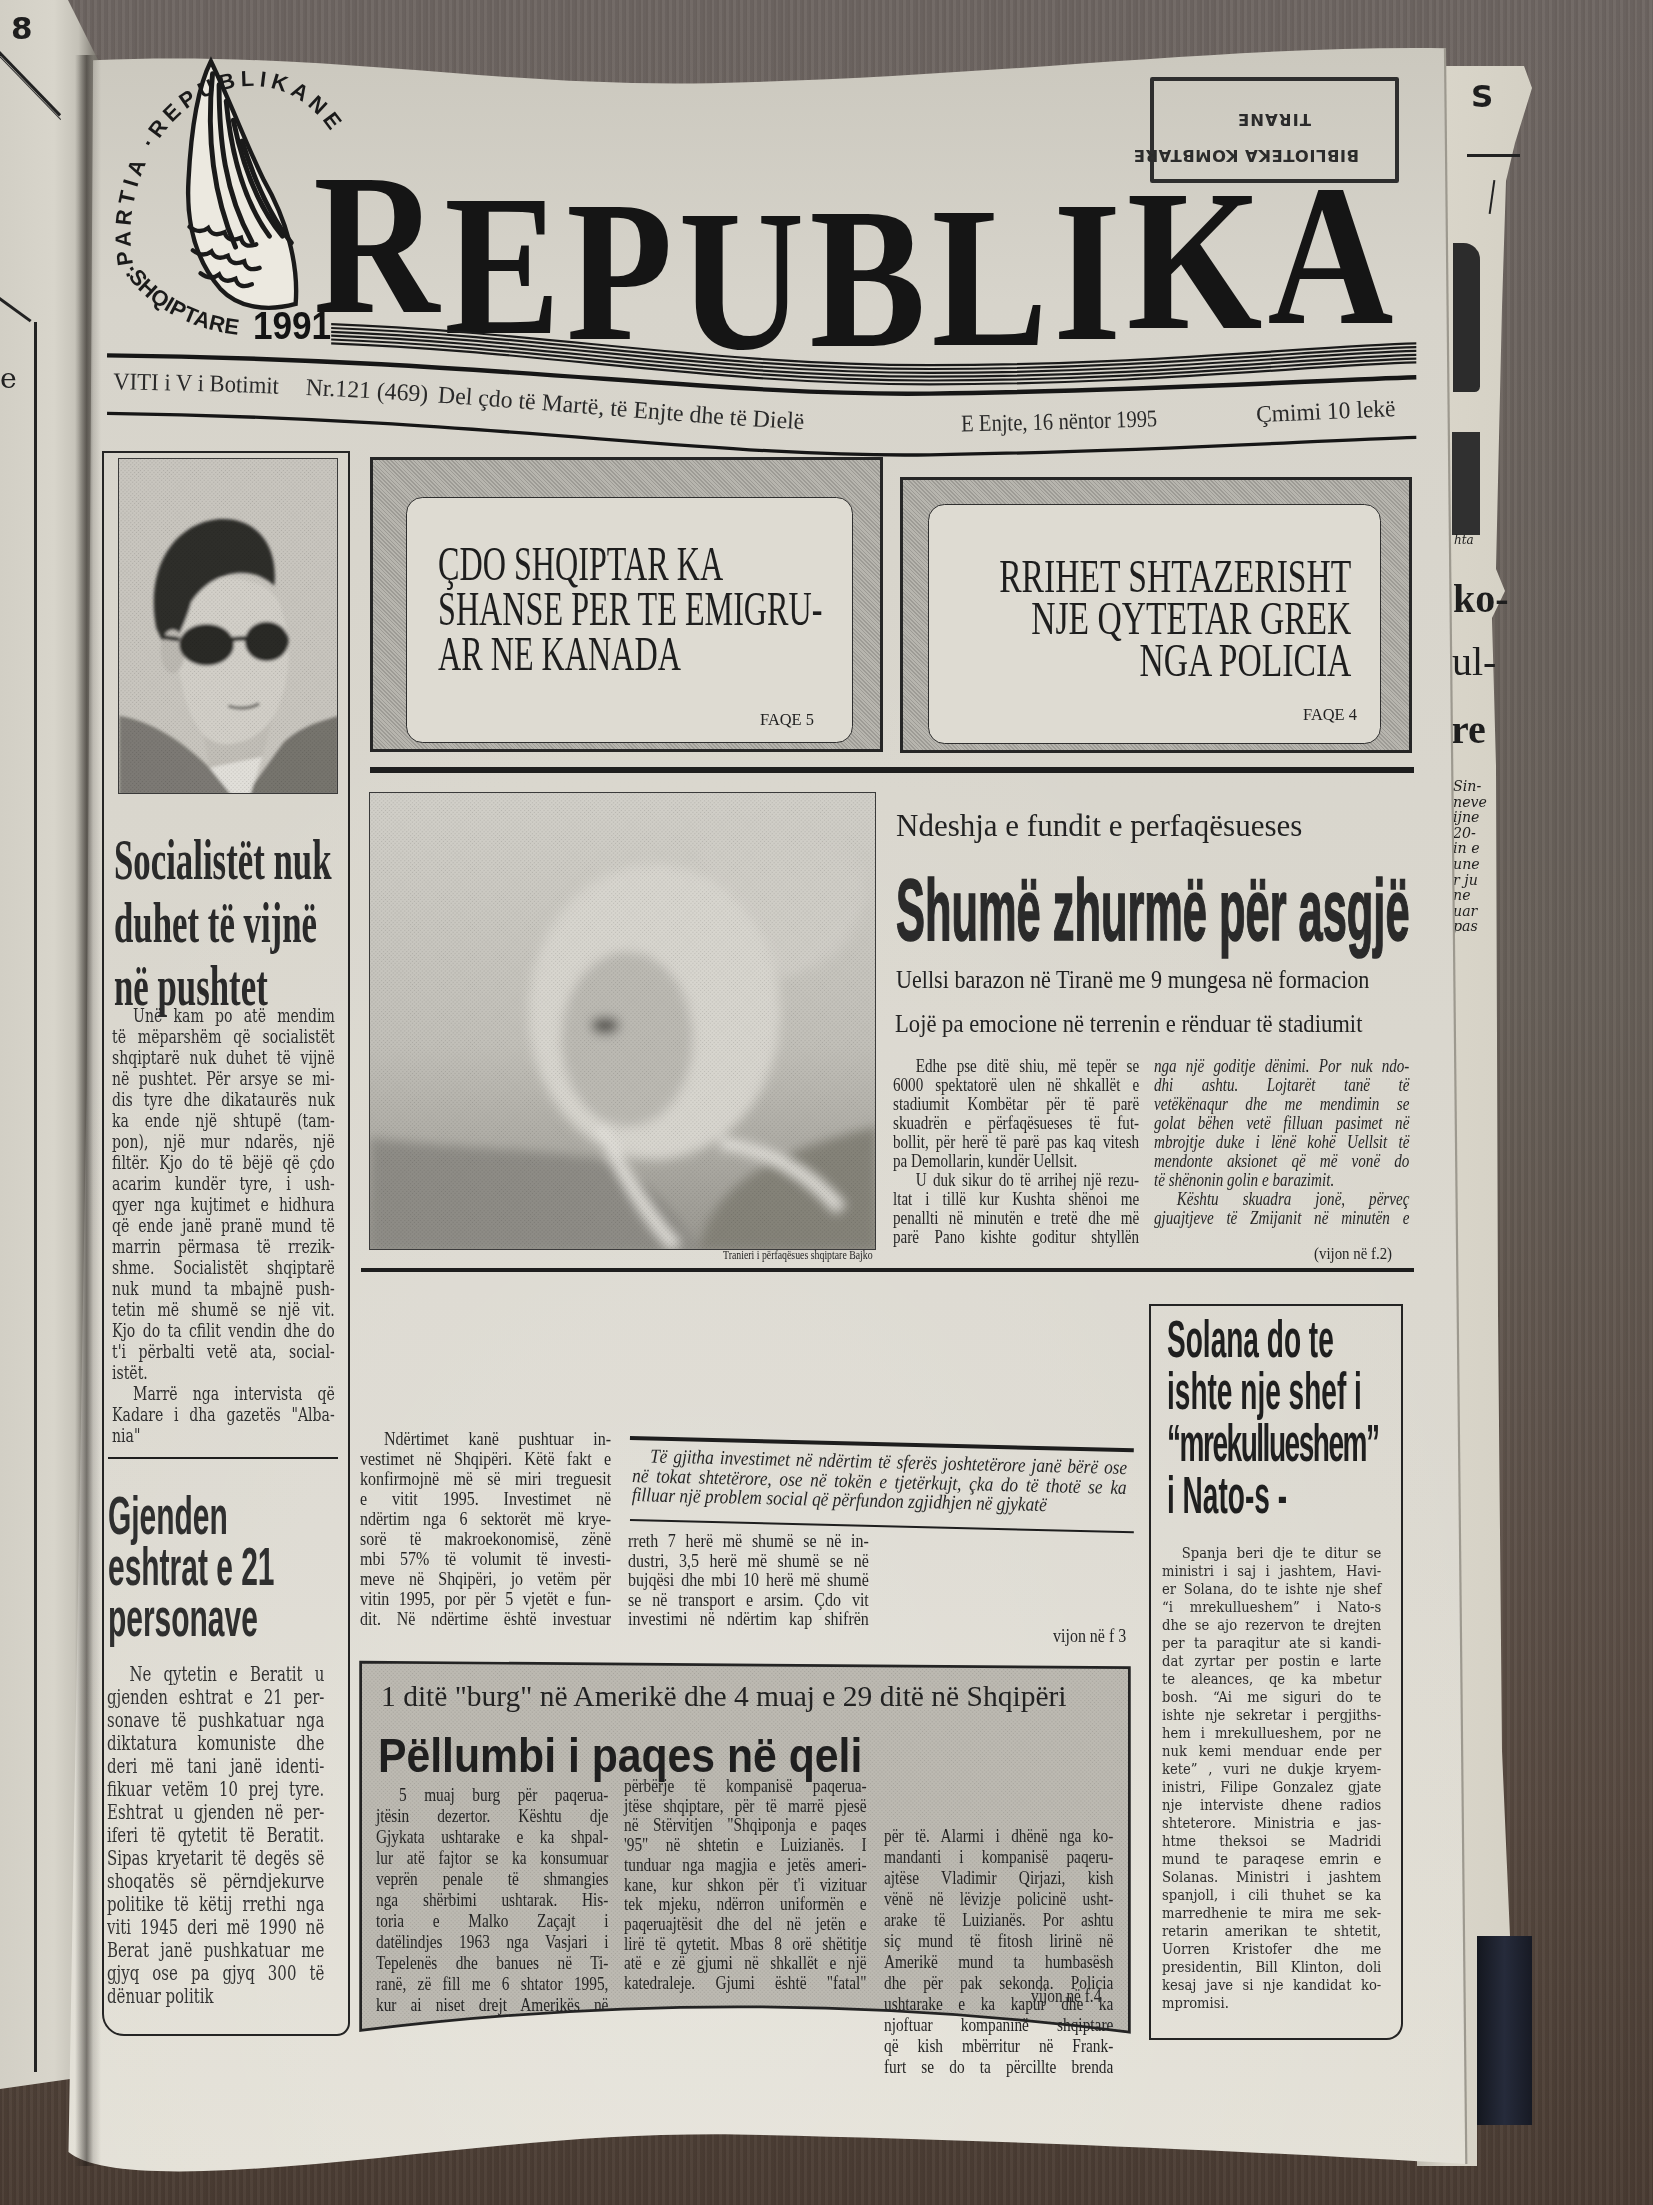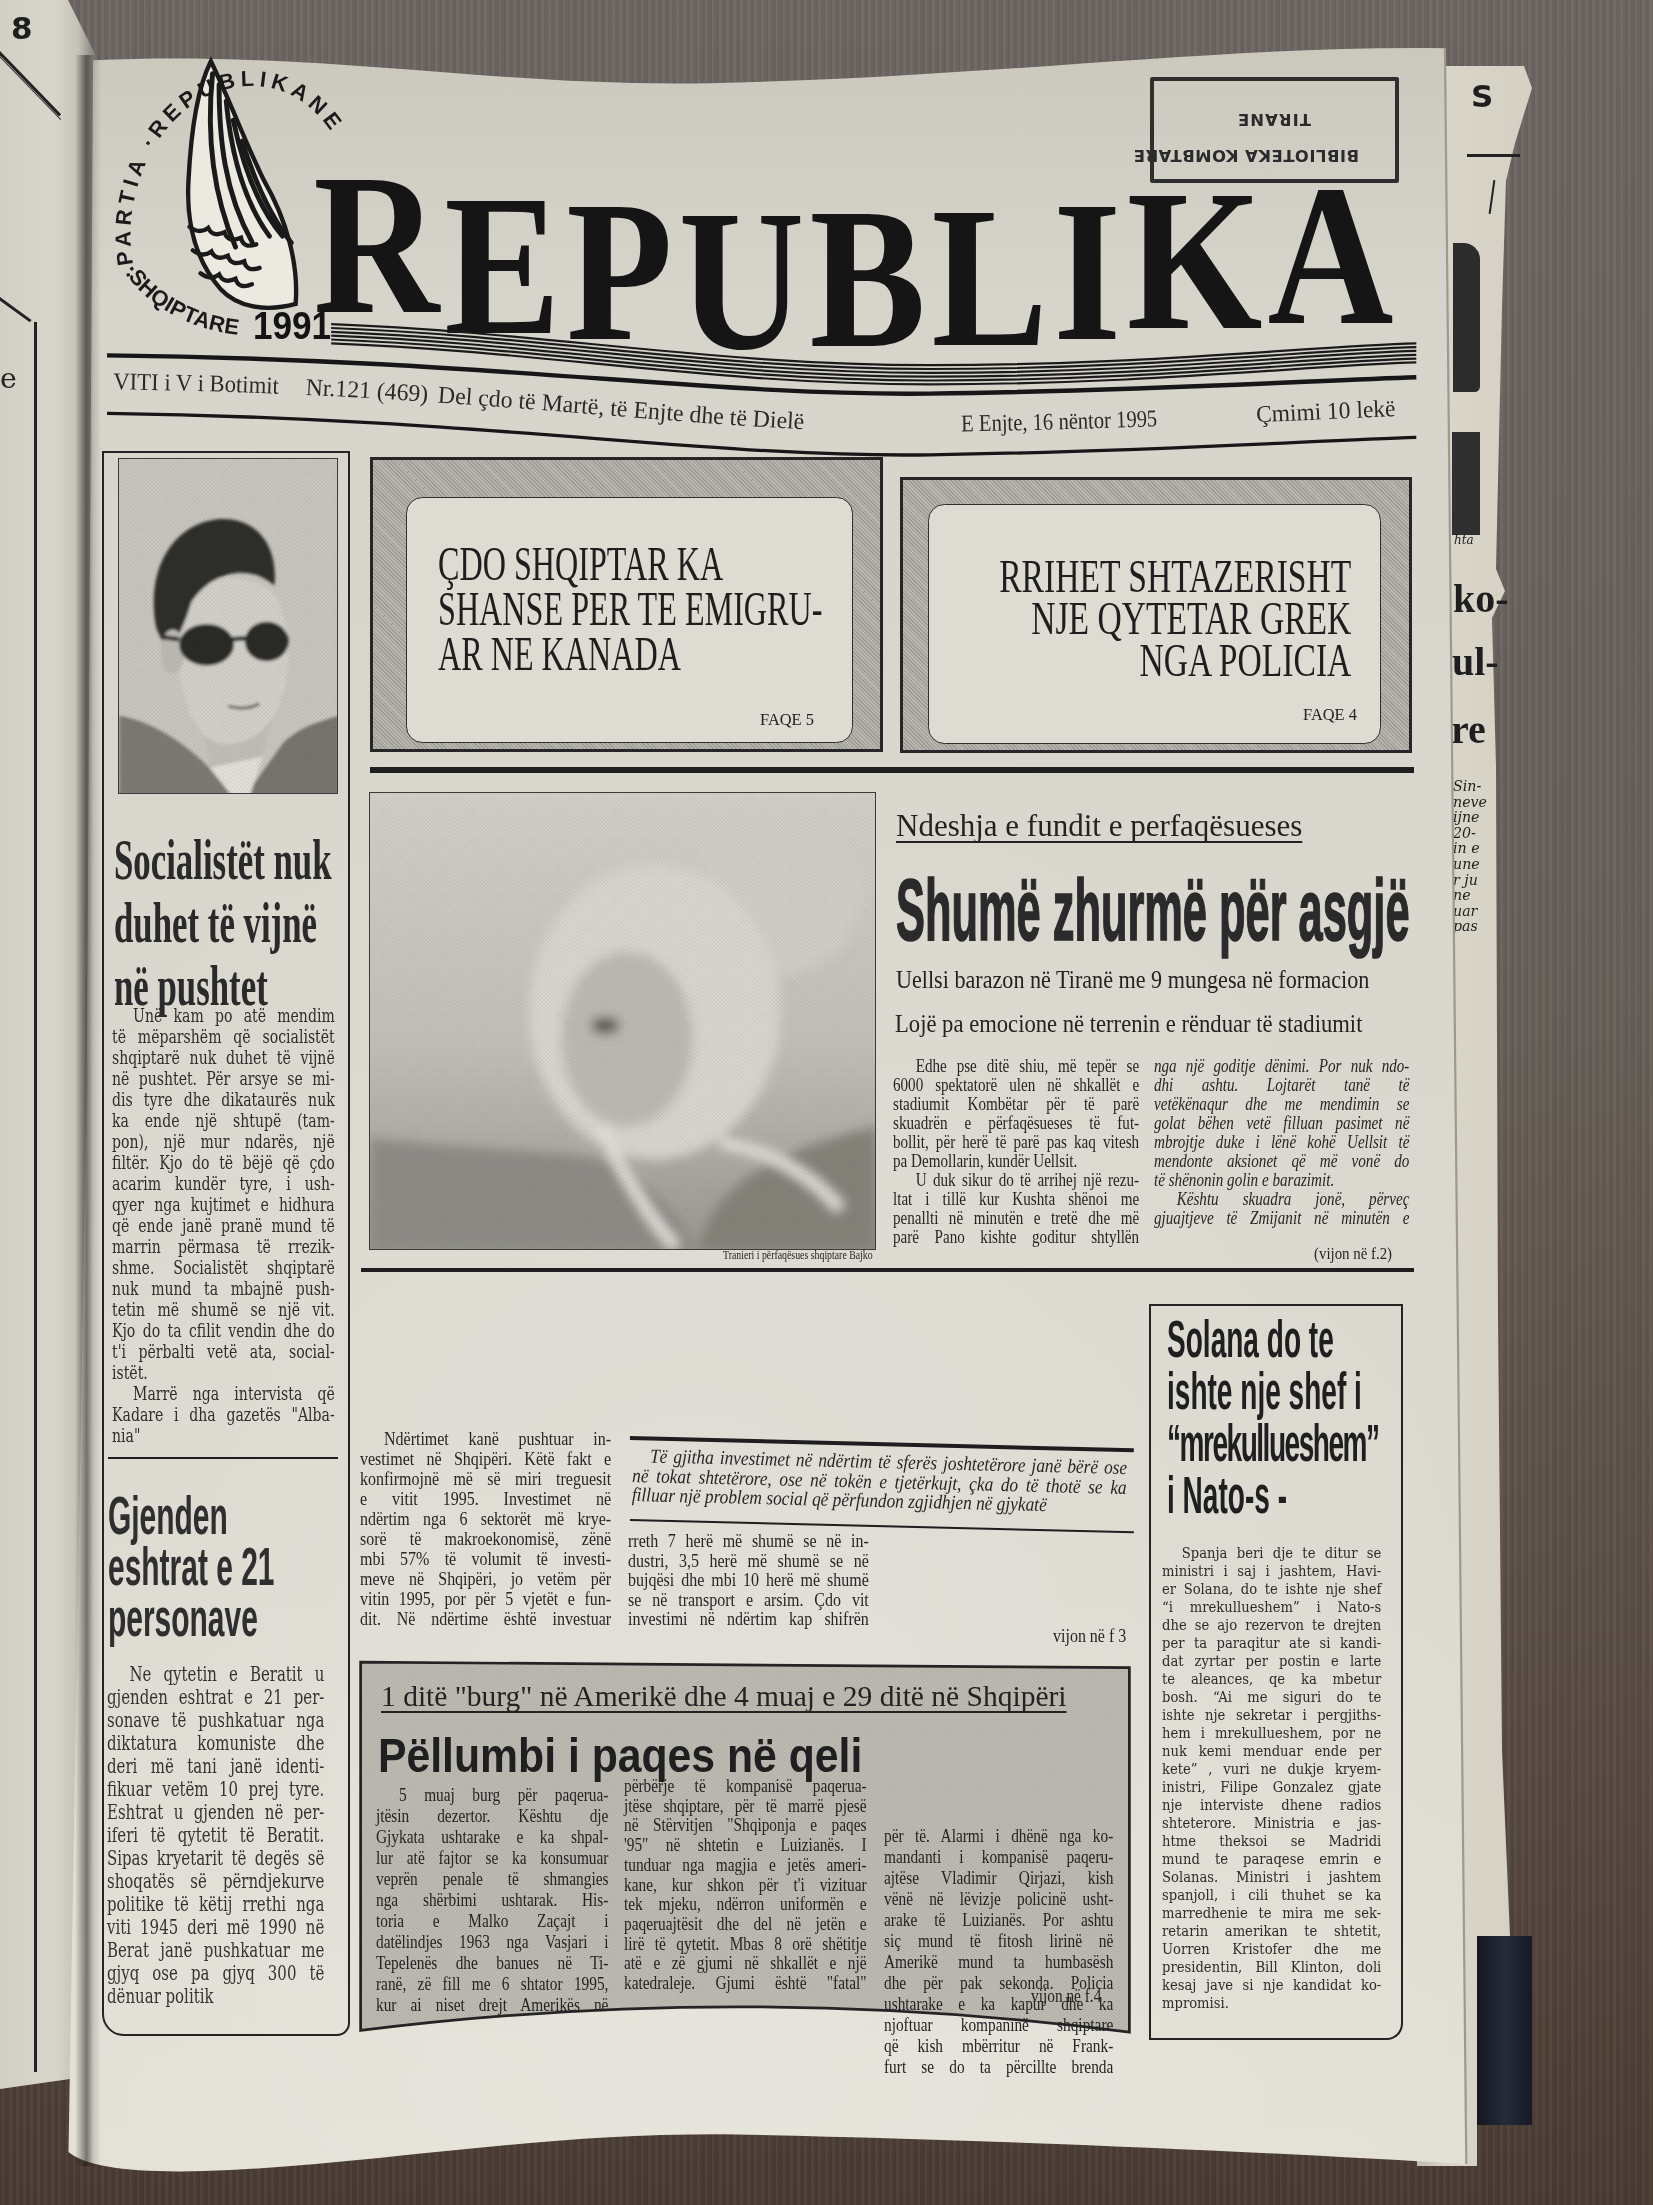--- a/index.html
+++ b/index.html
@@ -15,21 +15,21 @@
 .jb .ln{white-space:normal;text-align:justify;text-align-last:justify;}
 .jb .ln.last{text-align-last:left;}
 .jb .para .ln:first-child{text-indent:1.5em;}
 .jb.cont .para:first-child .ln:first-child{text-indent:0;}
 .jb.ends-cont .para:last-child .ln.last{text-align-last:justify;}
 .serif{font-family:"Liberation Serif",serif;}
 .dserif{font-family:"DejaVu Serif",serif;}
 .sans{font-family:"Liberation Sans",sans-serif;font-weight:bold;}
 .nowrap{white-space:nowrap;}
 .rule{position:absolute;background:#1e1e1e;}
-.uline{text-decoration:underline;text-decoration-thickness:1.6px;text-underline-offset:4.9px;text-decoration-skip-ink:none;}
+.uline{text-decoration-thickness:1.6px;text-underline-offset:4.9px;text-decoration-skip-ink:none;}
 .left-page{left:0;top:0;width:98px;height:2089px;z-index:0;
   background:linear-gradient(90deg,#d2cfc5 0%,#d8d5cb 55%,#c4c1b7 80%,#77736b 100%);
   clip-path:polygon(0 0,68px 0,98px 60px,92px 1094px,77px 2078px,0 2089px);}
 .stack{left:1417px;top:55px;width:118px;height:2122px;z-index:0;
   background:linear-gradient(90deg,#bfbbb0 0%,#d9d5c9 25%,#d4d0c4 100%);
   clip-path:polygon(0 11px,107px 11px,115px 33px,98px 88px,89px 126px,85px 252px,79px 514px,88px 536px,75px 563px,79px 711px,81px 1258px,85px 1696px,93px 1881px,60px 1887px,60px 2111px,0 2111px);}
 .binding{left:1477px;top:1936px;width:55px;height:189px;z-index:0;background:linear-gradient(90deg,#14171f,#262b3b 50%,#171a24);}
 .gutter{left:75px;top:55px;width:26px;height:2111px;z-index:3;
   background:linear-gradient(90deg,rgba(30,26,22,0) 0%,rgba(30,26,22,0.55) 45%,rgba(30,26,22,0.15) 70%,rgba(30,26,22,0) 100%);}
 .page-bg{left:0;top:0;width:1654px;height:2205px;z-index:1;}
@@ -58,21 +58,21 @@
 <div class="abs stack"></div>
 <div class="abs binding"></div>
 
 <div class="frag" style="left:1471px;top:78px;font-family:'DejaVu Sans',sans-serif;font-weight:bold;font-size:31px;">S</div>
 <div class="frag" style="left:1467px;top:154px;width:53px;height:2.7px;background:#222;"></div>
 <div class="frag" style="left:1491px;top:180px;width:2.2px;height:34px;background:#222;transform:rotate(8deg);"></div>
 <div class="frag" style="left:1453px;top:243px;width:27px;height:149px;background:#2c2c2c;border-radius:0 16.4px 5.5px 0;"></div>
 <div class="frag" style="left:1452px;top:432px;width:28.4px;height:103px;background:#303030;"></div>
 <div class="frag" style="left:1454px;top:533px;font-family:'DejaVu Serif',serif;font-style:italic;font-size:12px;">hta</div>
 <div class="frag" style="left:1453px;top:575px;font-family:'Liberation Serif',serif;font-weight:bold;font-size:40px;">ko-</div>
-<div class="frag" style="left:1452px;top:638px;font-family:'Liberation Serif',serif;font-weight:bold;font-size:40px;">ul-</div>
+<div class="frag" style="left:1452px;top:638px;font-family:'Liberation Serif',serif;font-weight:normal;font-size:40px;">ul-</div>
 <div class="frag" style="left:1451px;top:706px;font-family:'Liberation Serif',serif;font-weight:bold;font-size:40px;">re</div>
 <div class="frag hl dserif" style="left:1453px;top:779px;font-style:italic;font-size:14.2px;line-height:15.6px;">
     <div class="para">
       <div class="ln">Sin-</div>
       <div class="ln">neve</div>
       <div class="ln">ijne</div>
       <div class="ln">20-</div>
       <div class="ln">in e</div>
       <div class="ln">une</div>
       <div class="ln">r ju</div>

